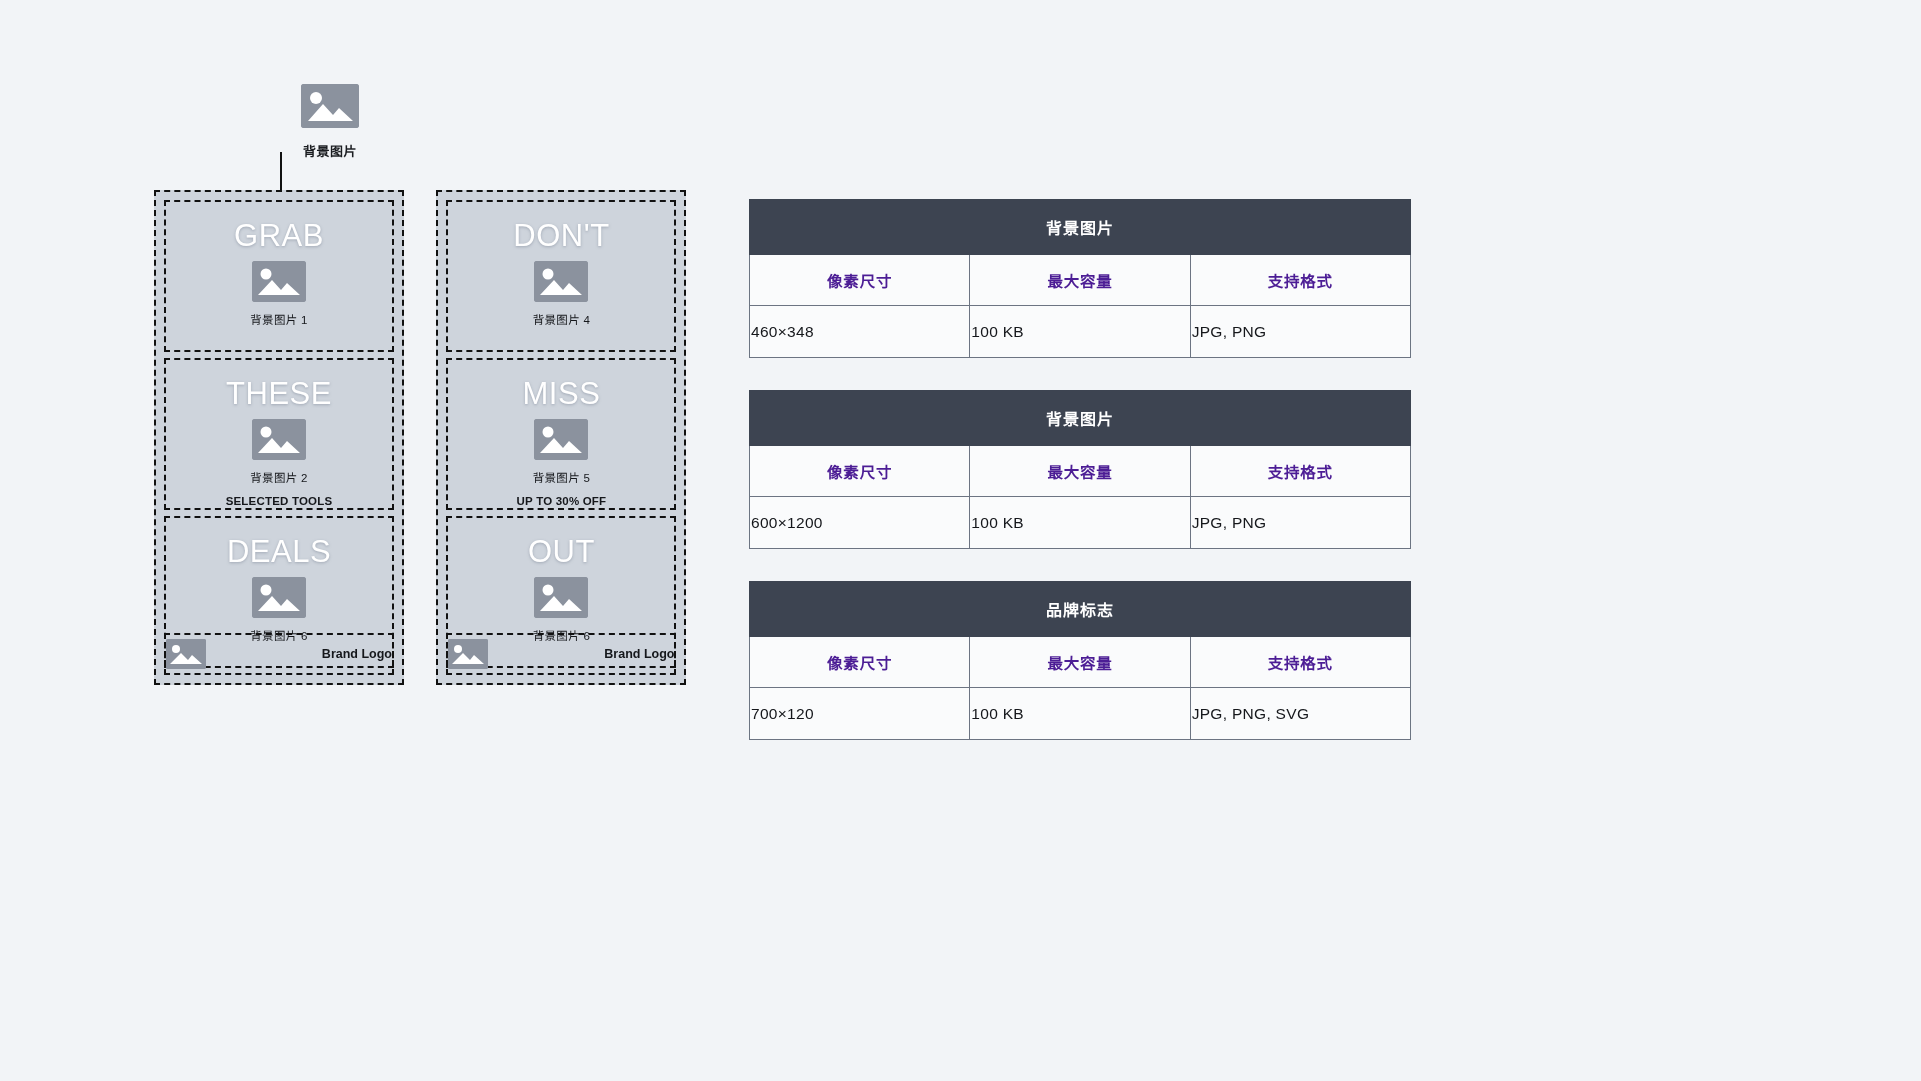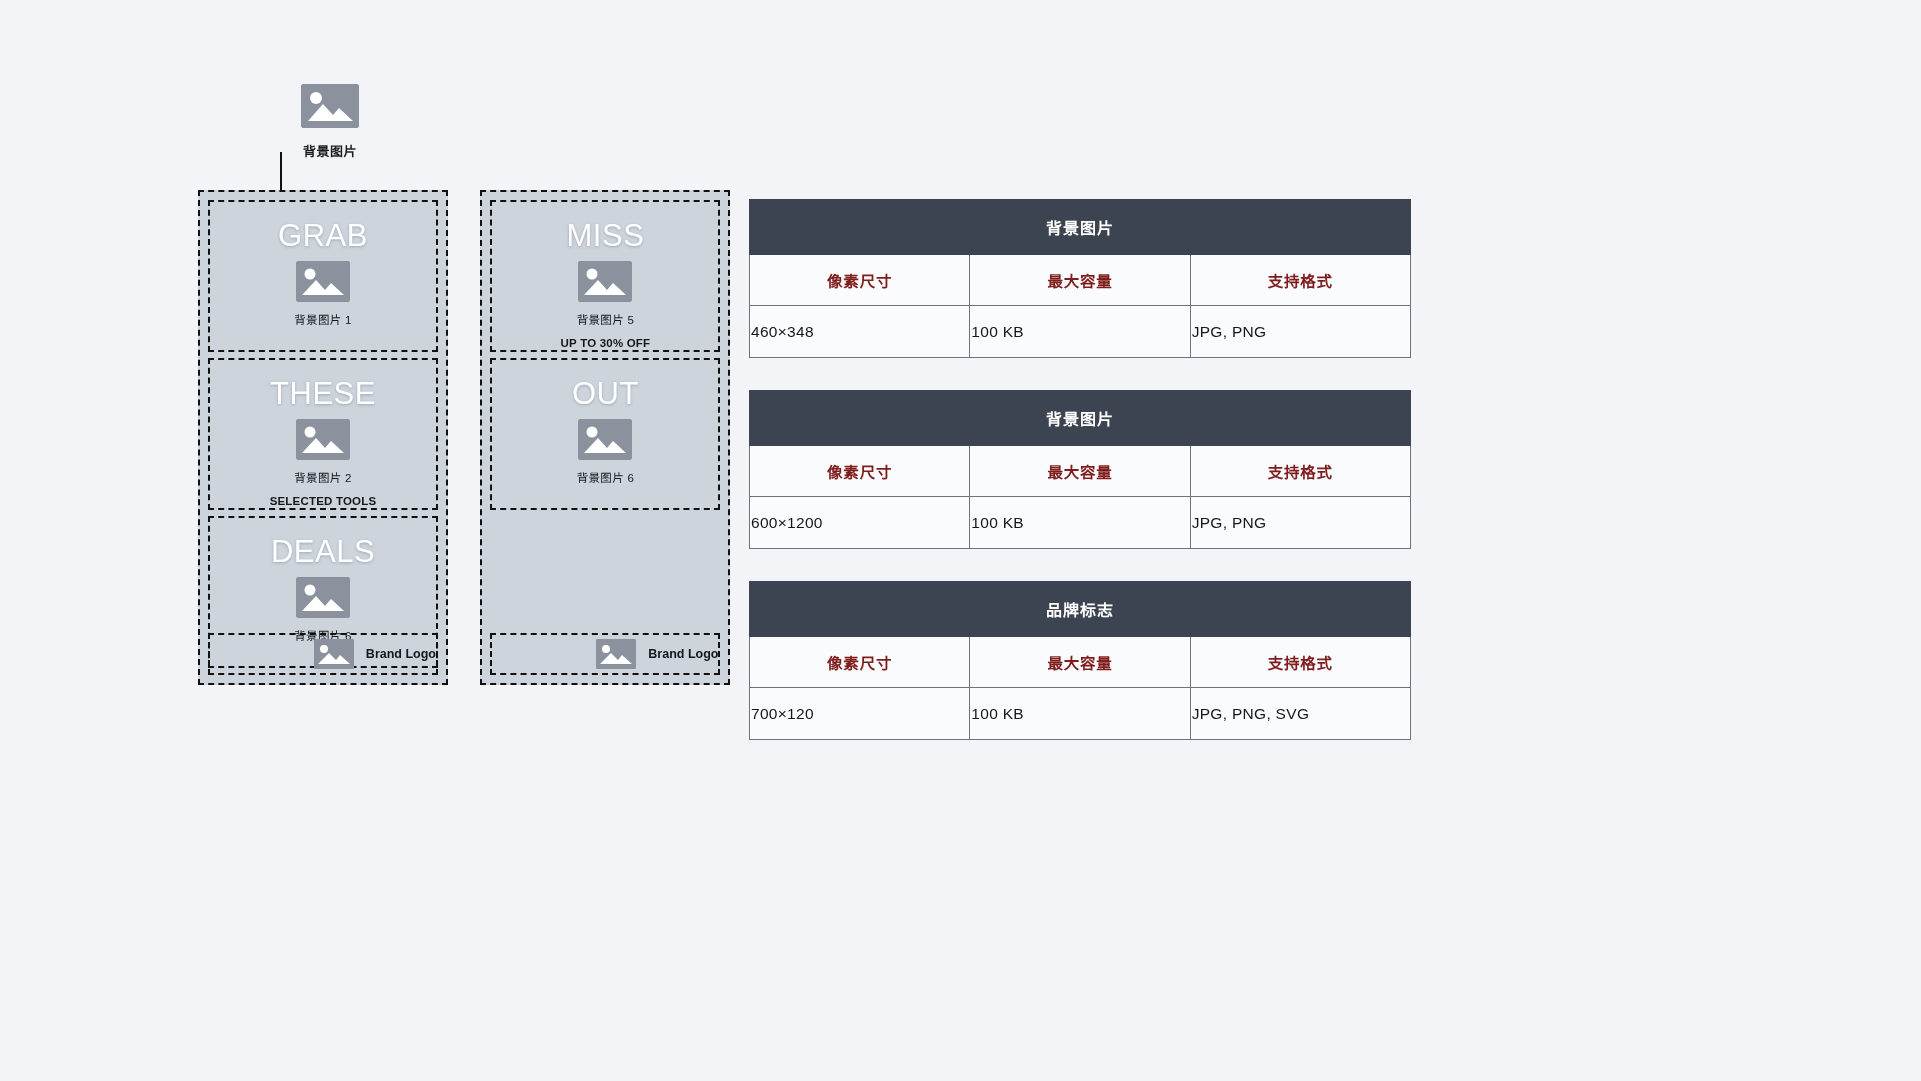--- a/index.html
+++ b/index.html
@@ -33,21 +33,20 @@
 
   .banners{position:absolute;left:154px;top:190px;}
   .banner{
     display:inline-block;vertical-align:top;
     width:250px;height:495px;
     background:#ced4dc;
     border:2.5px dashed #111;
     box-sizing:border-box;
     position:relative;
     padding:8px;
-    margin-left:44px;
   }
   .banner + .banner{margin-left:28px;}
   .cells{position:relative;height:440px;}
   .cell{
     border:2.5px dashed #111;
     box-sizing:border-box;
     height:152px;
     position:relative;
     text-align:center;
     background:rgba(255,255,255,0.02);
@@ -61,39 +60,39 @@
   .cell-ph{margin-top:10px;}
   .cell-cap{
     margin-top:5px;font-size:11.5px;font-weight:400;color:#15171b;letter-spacing:.3px;
   }
   .cell-sub{
     margin-top:10px;font-size:11.5px;font-weight:600;color:#15171b;letter-spacing:.2px;
   }
   .logo-row{
     position:absolute;left:8px;right:8px;bottom:8px;height:42px;
     border:2.5px dashed #111;box-sizing:border-box;
-    display:flex;align-items:center;justify-content:flex-end;gap:12px;
+    display:flex;align-items:center;justify-content:space-between;gap:12px;
   }
   .logo-row .ph{border-radius:2px;}
   .logo-label{font-size:12.5px;font-weight:600;color:#15171b;}
 
   
   .tables{position:absolute;left:749px;top:199px;width:662px;}
   .spec{
     width:662px;border-collapse:collapse;background:#fafbfc;
     table-layout:fixed;
     border:1px solid #5a626e;
   }
   .spec-wrap + .spec-wrap{margin-top:32px;}
   .spec th.title{
     background:#3d4451;color:#ffffff;font-size:16px;font-weight:700;
     height:52px;letter-spacing:1px;border:1px solid #3d4451;
   }
   .spec td.head{
-    font-size:15.5px;font-weight:700;color:#7f1d1d;height:48px;
+    font-size:15.5px;font-weight:700;color:#4c1d95;height:48px;
     text-align:center;border:1px solid #6c7482;letter-spacing:.8px;
   }
   .spec td.val{
     font-size:15.5px;font-weight:400;color:#15171b;height:49px;
     text-align:left;border:1px solid #6c7482;letter-spacing:.3px;
   }
 </style>
 </head>
 <body>
 
@@ -169,20 +168,34 @@
             <circle cx="10" cy="10" r="4" fill="#ffffff"></circle>
             <path d="M4 25 L15 14 L22 21 L26 16 L36 25 Z" fill="#ffffff"></path>
           </svg>
         </span>
         <span class="logo-label">Brand Logo</span>
       </div>
     </div>
 
     <div class="banner">
       <div class="cells">
+        <div class="cell">
+          <div class="cell-title">DON'T</div>
+          <div class="cell-ph">
+            <span class="ph">
+              <svg width="54" height="41" viewBox="0 0 54 41" aria-hidden="true">
+                <rect x="0" y="0" width="54" height="41" rx="3" fill="#8b929e"></rect>
+                <circle cx="14" cy="13" r="5.5" fill="#ffffff"></circle>
+                <path d="M6 34 L20 19 L29 29 L35 22 L48 34 Z" fill="#ffffff"></path>
+              </svg>
+            </span>
+          </div>
+          <div class="cell-cap">背景图片 4</div>
+          <div class="cell-sub"></div>
+        </div>
 
         <div class="cell">
           <div class="cell-title">MISS</div>
           <div class="cell-ph">
             <span class="ph">
               <svg width="54" height="41" viewBox="0 0 54 41" aria-hidden="true">
                 <rect x="0" y="0" width="54" height="41" rx="3" fill="#8b929e"></rect>
                 <circle cx="14" cy="13" r="5.5" fill="#ffffff"></circle>
                 <path d="M6 34 L20 19 L29 29 L35 22 L48 34 Z" fill="#ffffff"></path>
               </svg>

